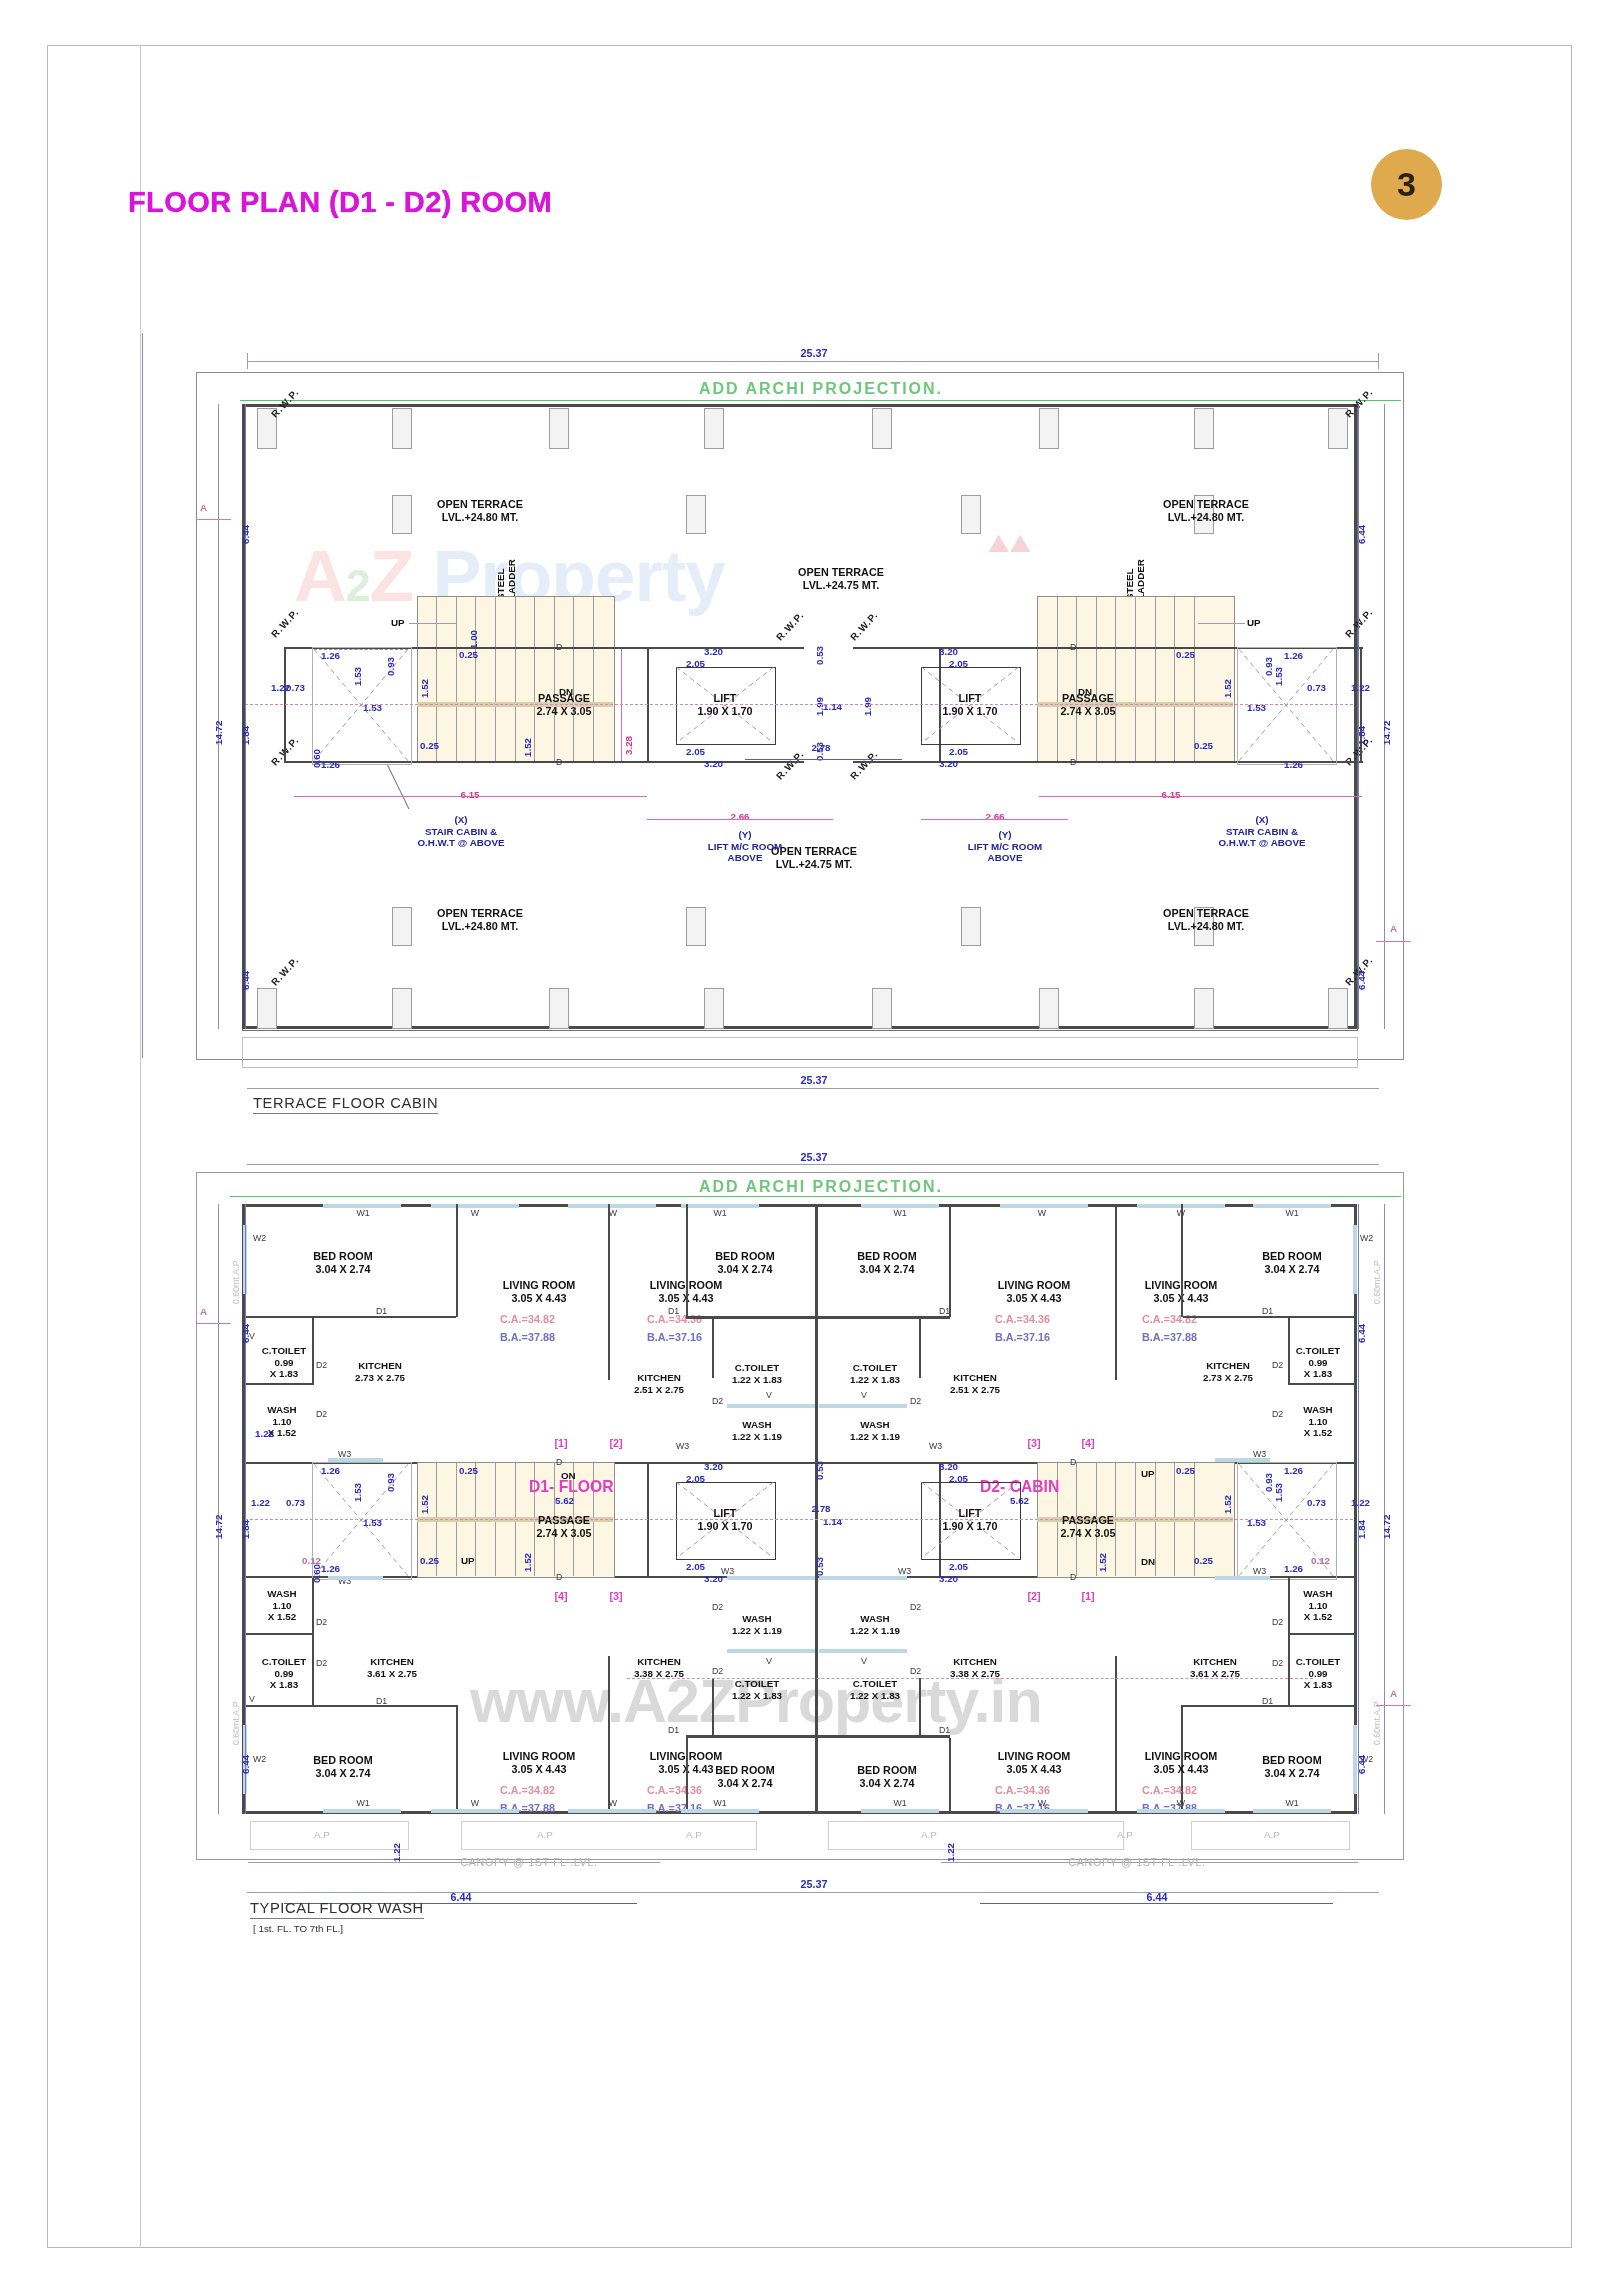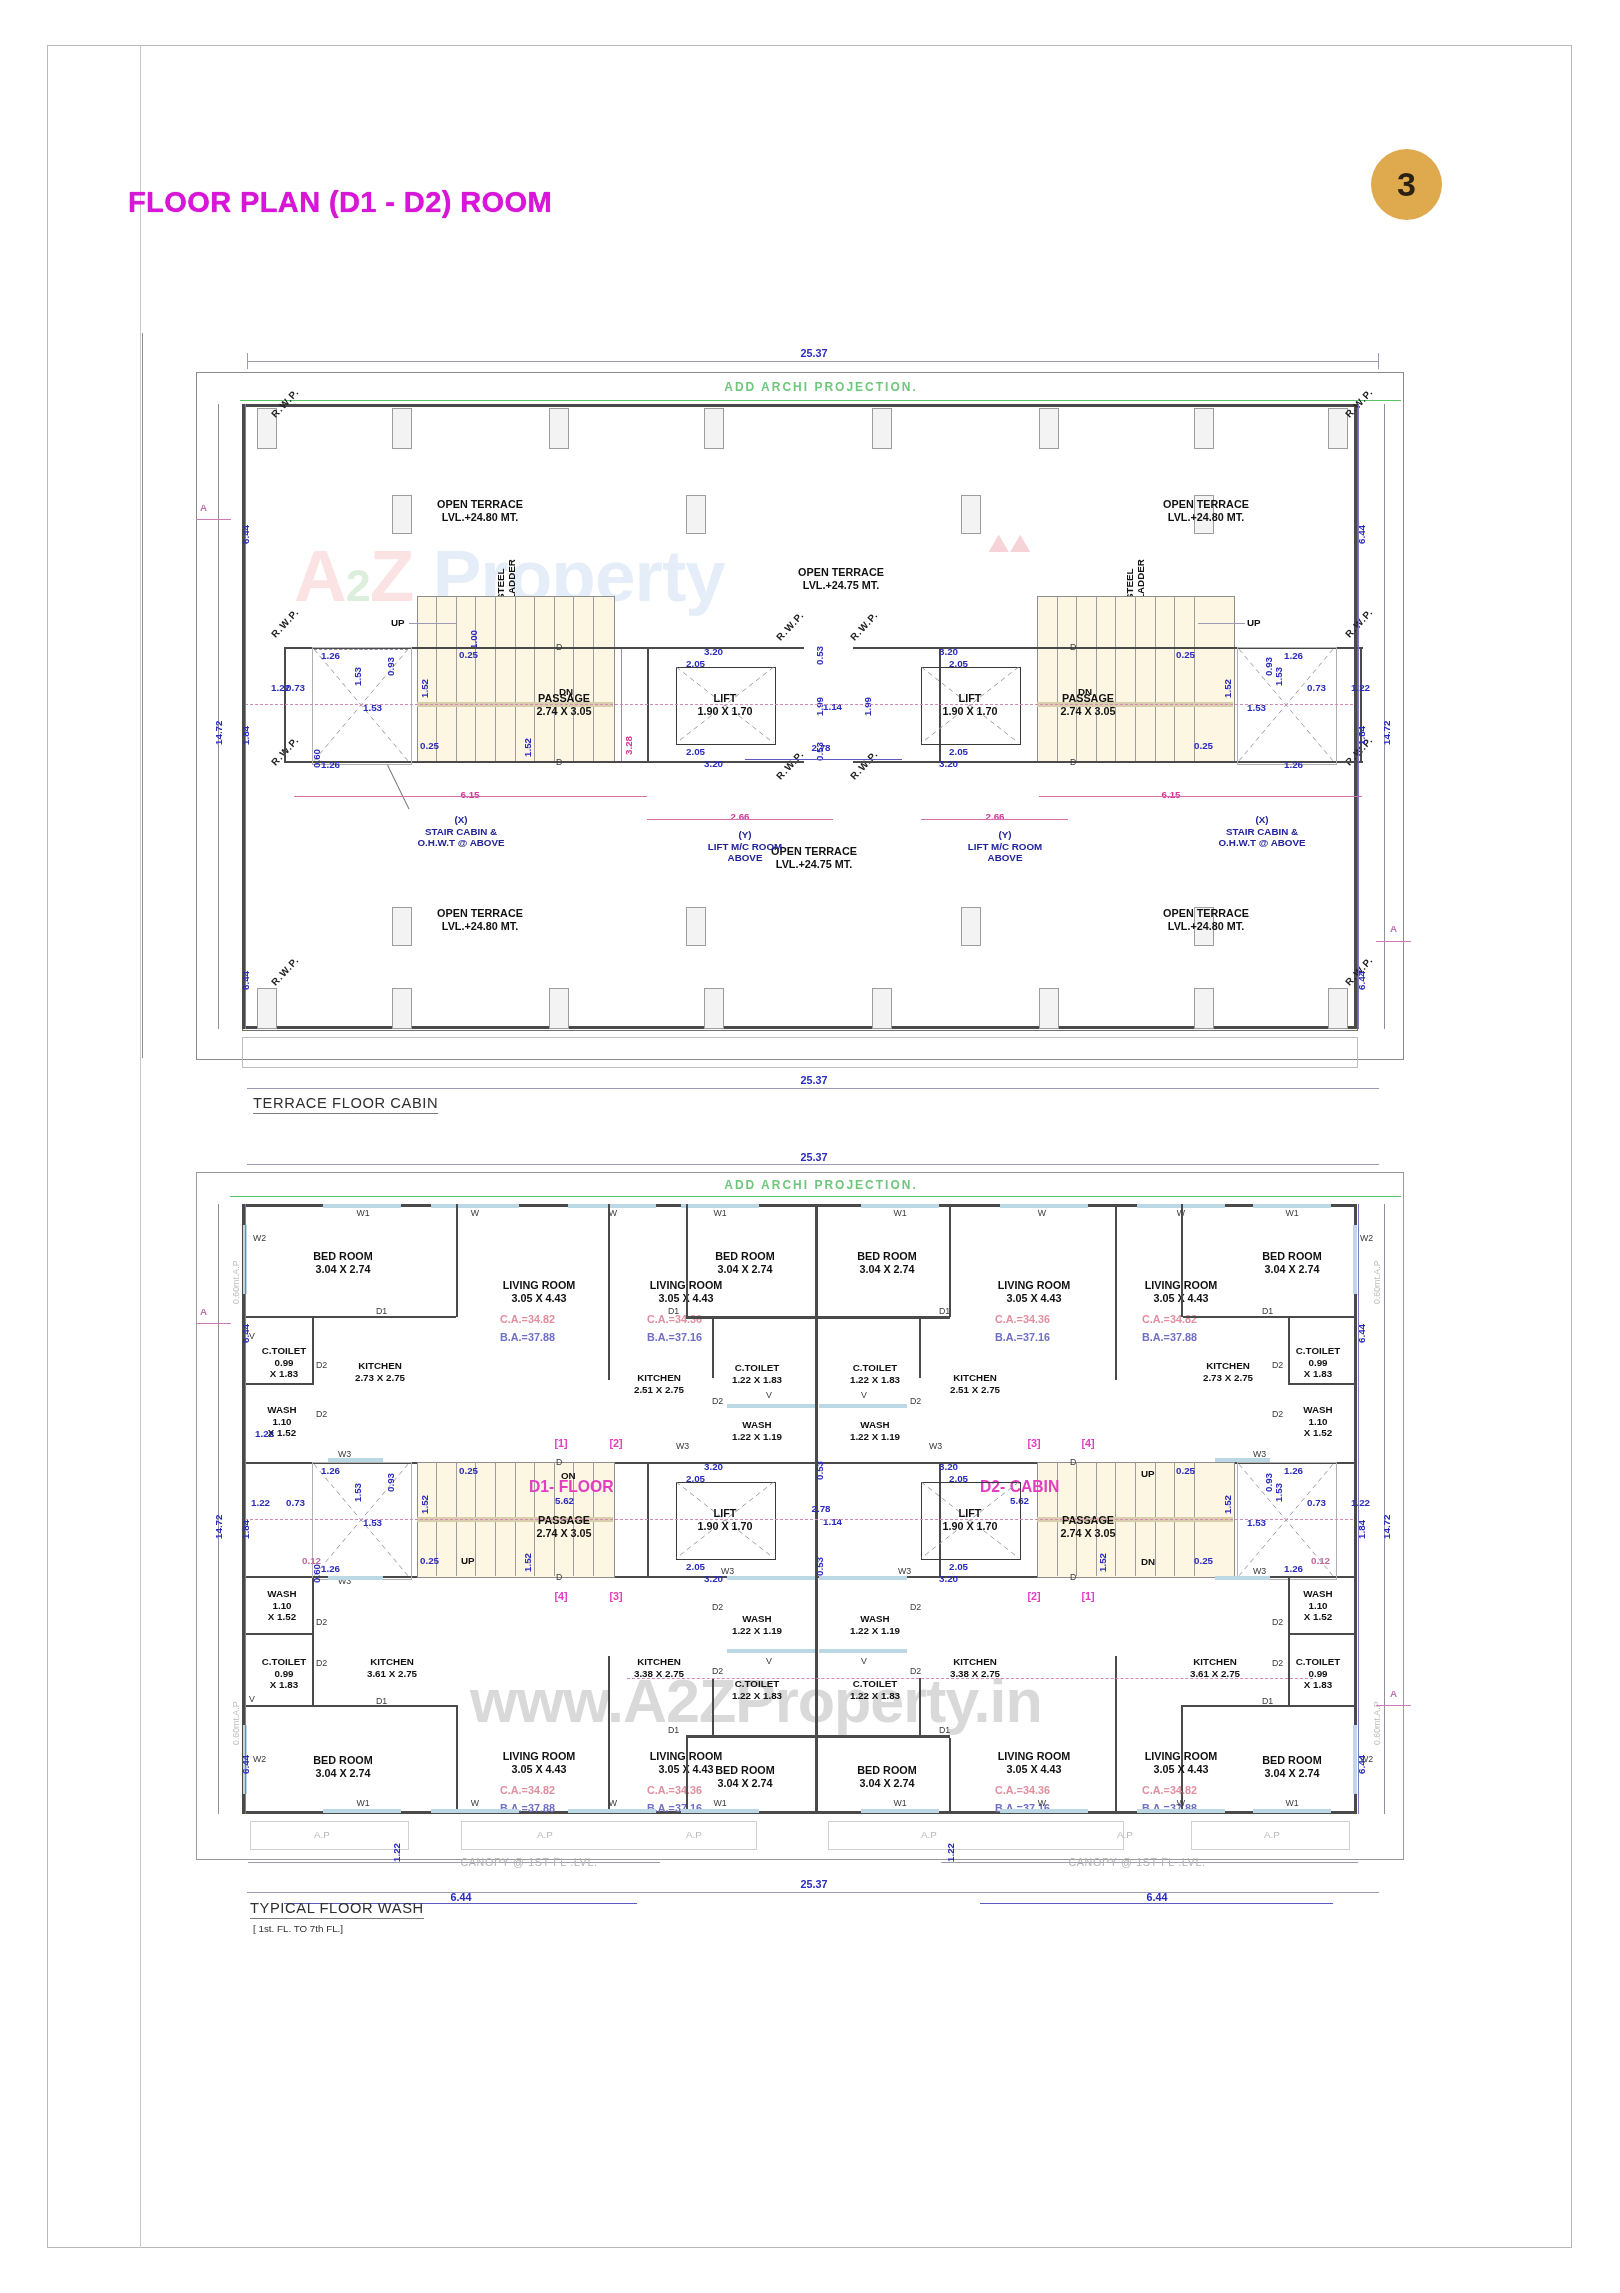--- a/index.html
+++ b/index.html
@@ -55,21 +55,21 @@
         transform:translateX(-50%);}
   .tag{position:absolute;white-space:nowrap;font-size:8.8px;color:#3a3a3a;}
   .tag-c{position:absolute;white-space:nowrap;font-size:8.8px;color:#3a3a3a;transform:translateX(-50%);}
   .rwp{position:absolute;white-space:nowrap;font-size:9.8px;font-weight:bold;color:#222;
        transform:rotate(-47deg);transform-origin:left top;letter-spacing:1px;}
   .vert-lbl{position:absolute;white-space:nowrap;font-size:9.8px;font-weight:bold;color:#111;
        transform:rotate(-90deg);transform-origin:left top;}
   .ap-lbl{position:absolute;white-space:nowrap;font-size:9.8px;color:#b9b9b9;}
   .ap-vert{position:absolute;white-space:nowrap;font-size:8.8px;color:#bdbdbd;
        transform:rotate(-90deg);transform-origin:left top;}
-  .archi{position:absolute;white-space:nowrap;font-size:12px;font-weight:bold;color:#6ec77b;
+  .archi{position:absolute;white-space:nowrap;font-size:16px;font-weight:bold;color:#6ec77b;
        letter-spacing:2px;transform:translateX(-50%);}
   .canopy{position:absolute;white-space:nowrap;font-size:10.8px;color:#b2b2b2;
        letter-spacing:0.6px;transform:translateX(-50%);}
   .plan-cap{position:absolute;white-space:nowrap;font-size:14.7px;color:#2f2f2f;
        letter-spacing:0.6px;border-bottom:1px solid #7b7b7b;padding-bottom:2px;}
   .plan-sub{position:absolute;white-space:nowrap;font-size:9.8px;color:#2f2f2f;}
   .type-lbl{position:absolute;white-space:nowrap;font-size:15.7px;font-weight:bold;color:#e13fc0;}
   .stair{position:absolute;background:#fdf6e3;border:1px solid #8d8d8d;}
   .tread{position:absolute;background:#b9b2a0;}
   .tread-h{position:absolute;background:#b9b2a0;}

